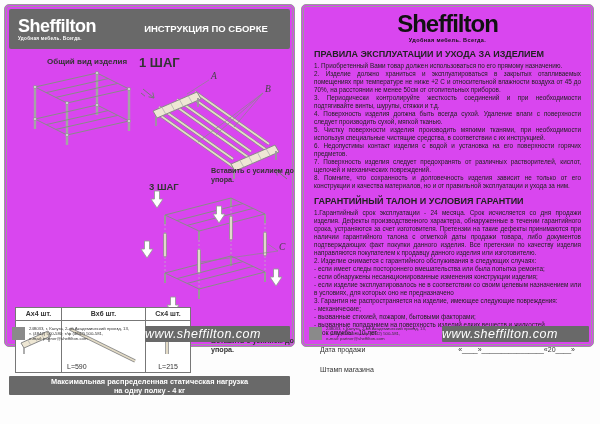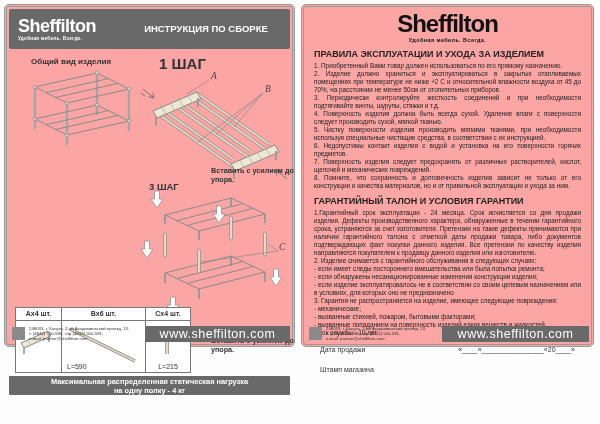--- a/index.html
+++ b/index.html
@@ -1,36 +1,36 @@
 <!DOCTYPE html>
 <html><head>
 <meta charset="utf-8">
 <style>
   html,body{margin:0;padding:0;}
   body{
     width:600px;height:424px;position:relative;background:#fdfdfd;
     font-family:"Liberation Sans","DejaVu Sans",sans-serif;color:#222;
     overflow:hidden;
   }
-  .page{position:absolute;top:4px;height:343px;background:#fca5a5;
+  .page{position:absolute;top:4px;height:343px;background:#d946ef;
     border:3px double #9a9a9a;border-radius:5px;box-sizing:border-box;}
   .page-left{left:4px;width:291px;}
   .page-right{left:301px;width:293px;}
 
   
   .hdr-bar{position:absolute;top:2px;left:2px;width:281px;height:40px;
     background:#696969;border-radius:2px;display:flex;align-items:center;color:#fff;}
   .logo-block{padding-left:9px;width:104px;}
   .logo-main{font-size:18px;font-weight:bold;letter-spacing:-0.5px;line-height:18px;}
   .logo-tag{font-size:4.6px;font-weight:bold;letter-spacing:0.3px;margin-top:1px;}
   .hdr-titles{flex:1;text-align:center;font-weight:bold;font-size:9.5px;line-height:14px;}
 
   .lbl{position:absolute;font-weight:bold;color:#333;}
-  .gv-label{left:24px;top:50px;font-size:8px;}
-  .step1-label{left:152px;top:48px;font-size:15px;}
+  .gv-label{left:40px;top:50px;font-size:8px;}
+  .step1-label{left:132px;top:48px;font-size:13px;}
   .step2-label{left:142px;top:174px;font-size:9.5px;}
   .insert-note{position:absolute;width:84px;font-size:7.2px;font-weight:bold;line-height:8.6px;color:#333;}
   .note1{left:204px;top:160px;}
   .note2{left:204px;top:330px;}
   .drawing{position:absolute;}
   .gv-svg{left:4px;top:60px;}
   .s1-svg{left:134px;top:58px;}
   .s2-svg{left:130px;top:182px;}
 
   .parts-table{position:absolute;left:8px;top:300px;width:176px;height:66px;
@@ -46,21 +46,21 @@
   .len-c{left:0;right:0;text-align:center;}
 
   .load-banner{position:absolute;left:2px;top:369px;width:281px;height:19px;background:#696969;
     color:#fff;font-weight:bold;font-size:7.4px;text-align:center;line-height:9px;padding-top:1px;
     box-sizing:border-box;border-radius:1px;}
 
   .foot{position:absolute;left:2px;bottom:2px;width:281px;height:17px;display:flex;align-items:center;}
   .foot-sq{width:13px;height:13px;background:#8a8a8a;margin:0 4px 0 3px;flex:none;}
   .foot-addr{font-size:4.3px;line-height:5.2px;color:#333;width:116px;flex:none;}
   .foot-site{flex:1;height:16px;background:#696969;color:#fff;font-size:12.5px;
-    text-align:center;line-height:16px;letter-spacing:0.5px;border-radius:1px;}
+    text-align:left;line-height:16px;letter-spacing:0.5px;border-radius:1px;font-style:italic;}
 
   
   .rp-inner{padding:5px 10px 0 10px;}
   .rp-logo{text-align:center;font-size:24px;font-weight:bold;letter-spacing:-1px;line-height:24px;color:#111;}
   .rp-tag{text-align:center;font-size:5.5px;font-weight:bold;letter-spacing:0.4px;color:#111;margin-top:1px;}
   .rp-h{ text-align:left;font-size:9px;font-weight:bold;color:#222;margin:6px 0 3px 0;}
   .rp-text .txt-line{font-size:6.35px;line-height:8px;color:#222;text-align:justify;}
   .date-row{display:flex;justify-content:space-between;font-size:7px;color:#333;margin-top:9px;padding:0 6px;}
   .stamp{font-size:7px;color:#333;margin-top:13px;padding-left:6px;}
   .rp-foot{left:2px;width:283px;}

